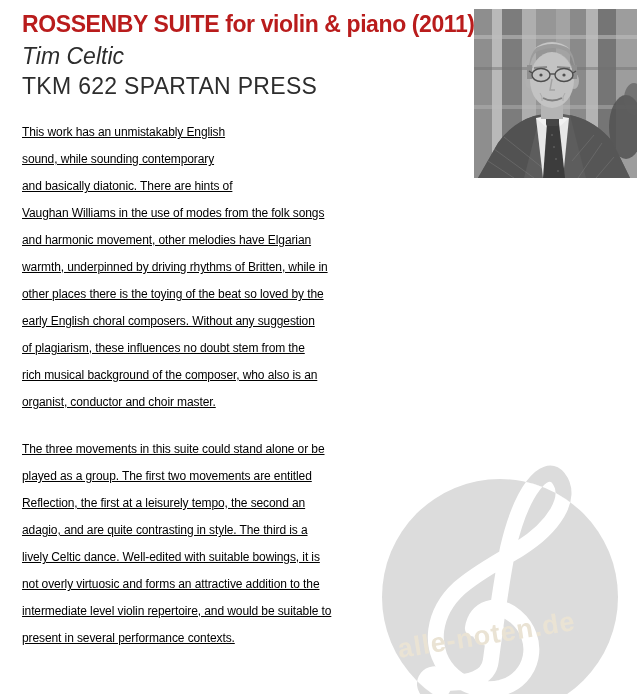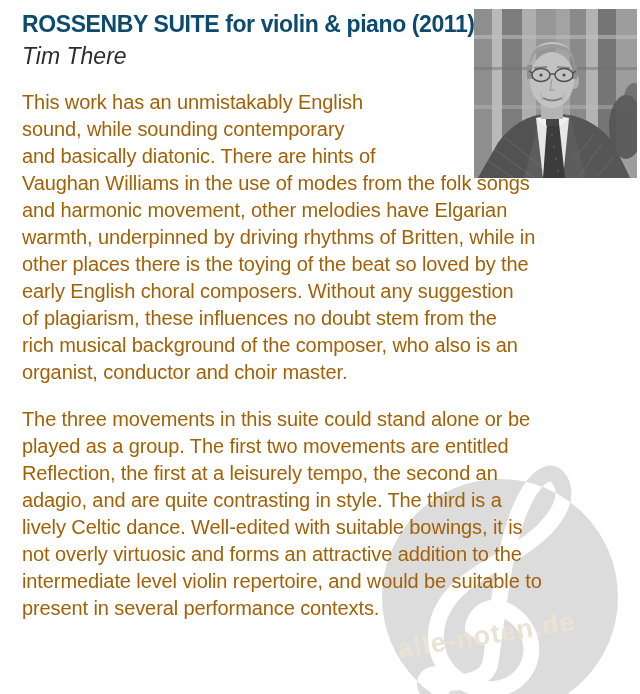--- a/index.html
+++ b/index.html
@@ -7,32 +7,32 @@
     width:640px;height:694px;background:#ffffff;position:relative;overflow:hidden;
     font-family:"Liberation Sans", sans-serif;
   }
   .page{position:absolute;inset:0;}
 
   
   .content{
     position:absolute;left:22px;top:12px;width:612px;z-index:2;
   }
   .title{
-    margin:0;font-size:23px;line-height:24px;font-weight:bold;color:#0c4a6e;
+    margin:0;font-size:23px;line-height:24px;font-weight:bold;color:#b91c1c;
     white-space:nowrap;letter-spacing:-0.4px;
   }
   .composer{
     margin-top:8px;font-size:23px;line-height:24px;font-style:italic;color:#2d2d2d;
   }
   .publisher{
     margin-top:6px;font-size:23px;line-height:24px;color:#2d2d2d;letter-spacing:0.3px;
   }
   .para{
-    margin:0;font-size:20px;line-height:27px;color:#a16207;
-    white-space:pre;letter-spacing:-0.1px;
+    margin:0;font-size:12px;line-height:27px;color:#000000;
+    white-space:pre;letter-spacing:-0.1px;text-decoration:underline;
   }
   .para.p1{margin-top:21px;}
   .para.p2{margin-top:20px;}
 
   
   .photo{
     position:absolute;left:474px;top:9px;width:163px;height:169px;z-index:3;
   }
 
   
@@ -43,21 +43,22 @@
     transform:rotate(-9deg);transform-origin:left center;white-space:nowrap;
   }
 </style>
 </head>
 <body>
 
 <div class="page">
 
   <div class="content">
     <h1 class="title">ROSSENBY SUITE for violin &amp; piano (2011)</h1>
-    <div class="composer">Tim There</div>
+    <div class="composer">Tim Celtic</div>
+    <div class="publisher">TKM 622 SPARTAN PRESS</div>
 
     <p class="para p1">This work has an unmistakably English
 sound, while sounding contemporary
 and basically diatonic. There are hints of
 Vaughan Williams in the use of modes from the folk songs
 and harmonic movement, other melodies have Elgarian
 warmth, underpinned by driving rhythms of Britten, while in
 other places there is the toying of the beat so loved by the
 early English choral composers. Without any suggestion
 of plagiarism, these influences no doubt stem from the

